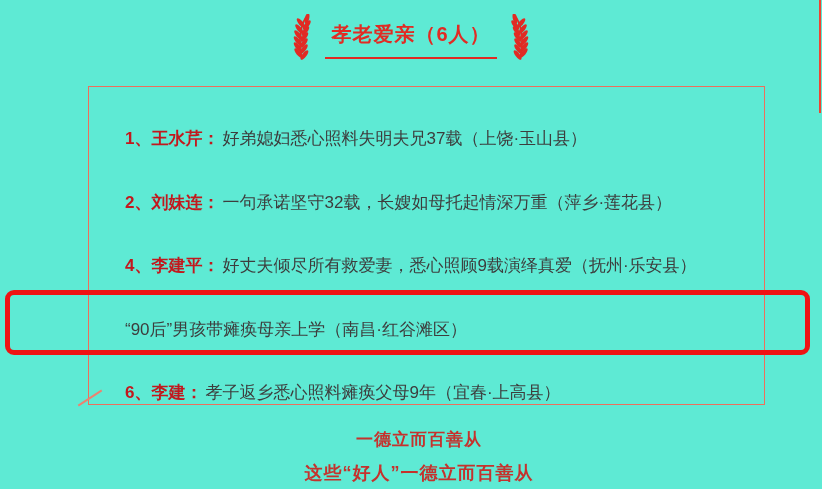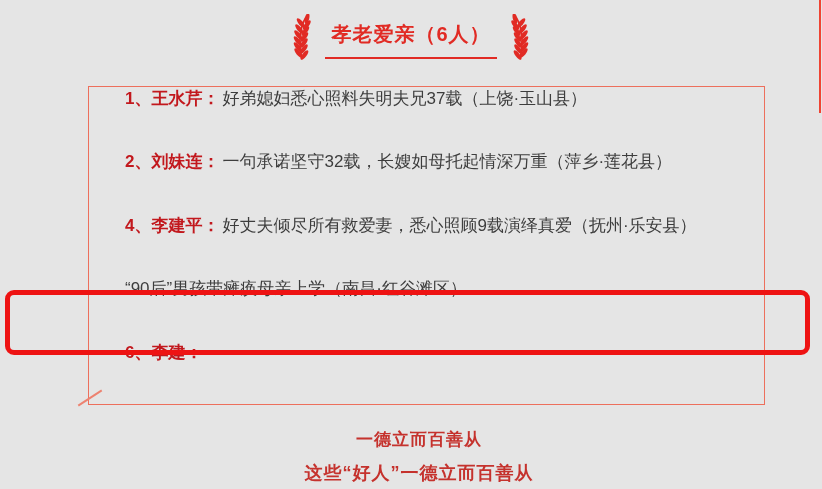--- a/index.html
+++ b/index.html
@@ -1,20 +1,20 @@
 <!DOCTYPE html>
 <html><head>
 <meta charset="utf-8">
 <style>
   html, body { margin: 0; padding: 0; background: #ffffff; }
   .page {
     position: relative;
     width: 822px;
     height: 489px;
-    background: #e5e5e5;
+    background: #5eead4;
     overflow: hidden;
     font-family: "Liberation Sans", "DejaVu Sans", sans-serif;
   }
 
   
   .title-row {
     position: absolute;
     top: 14px;
     left: 0;
     width: 100%;
@@ -43,21 +43,21 @@
     width: 677px;
     height: 319px;
     box-sizing: border-box;
     border: 1px solid #ed6f5c;
     display: flex;
     flex-direction: column;
   }
   .row {
     flex: 1 1 0;
     display: flex;
-    align-items: flex-start;
+    align-items: flex-end;
     padding-left: 36px;
     font-size: 17px;
     white-space: nowrap;
   }
   .row .label { font-weight: 700; color: #c2181d; margin-right: 3px; }
   .row .desc  { color: #3d3d3d; }
 
   
   .highlight-box {
     position: absolute;
@@ -160,20 +160,21 @@
     </div>
     <div class="row">
       <span class="label">4、李建平：</span>
         <span class="desc">好丈夫倾尽所有救爱妻，悉心照顾9载演绎真爱（抚州·乐安县）</span>
     </div>
     <div class="row">
         <span class="desc">“90后”男孩带瘫痪母亲上学（南昌·红谷滩区）</span>
     </div>
     <div class="row">
       <span class="label">6、李建：</span>
+        <span class="desc">孝子返乡悉心照料瘫痪父母9年（宜春·上高县）</span>
     </div>
   </div>
 
   <div class="highlight-box"></div>
   <div class="corner-slash"></div>
   <div class="edge-line"></div>
 
   <div class="footer-line one">一德立而百善从</div>
   <div class="footer-line two">这些“好人”一德立而百善从</div>
 

